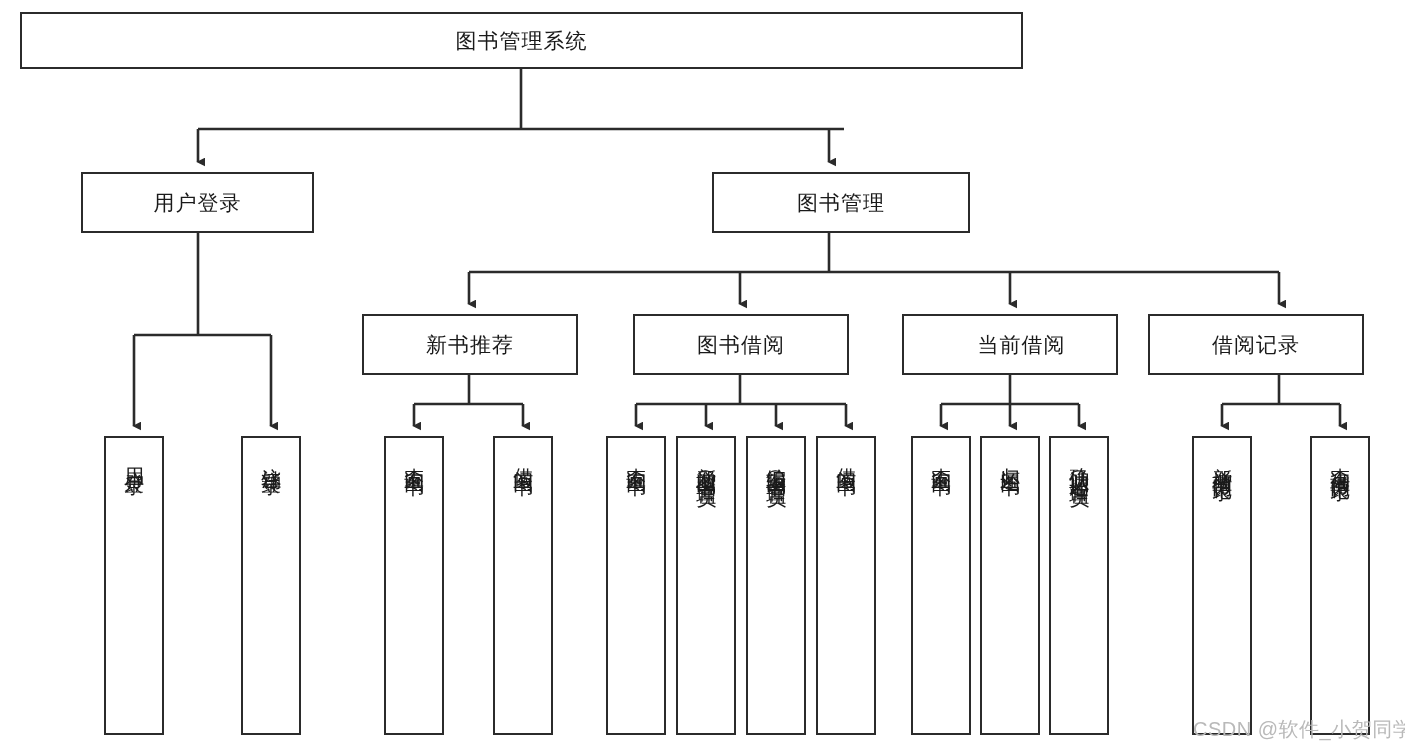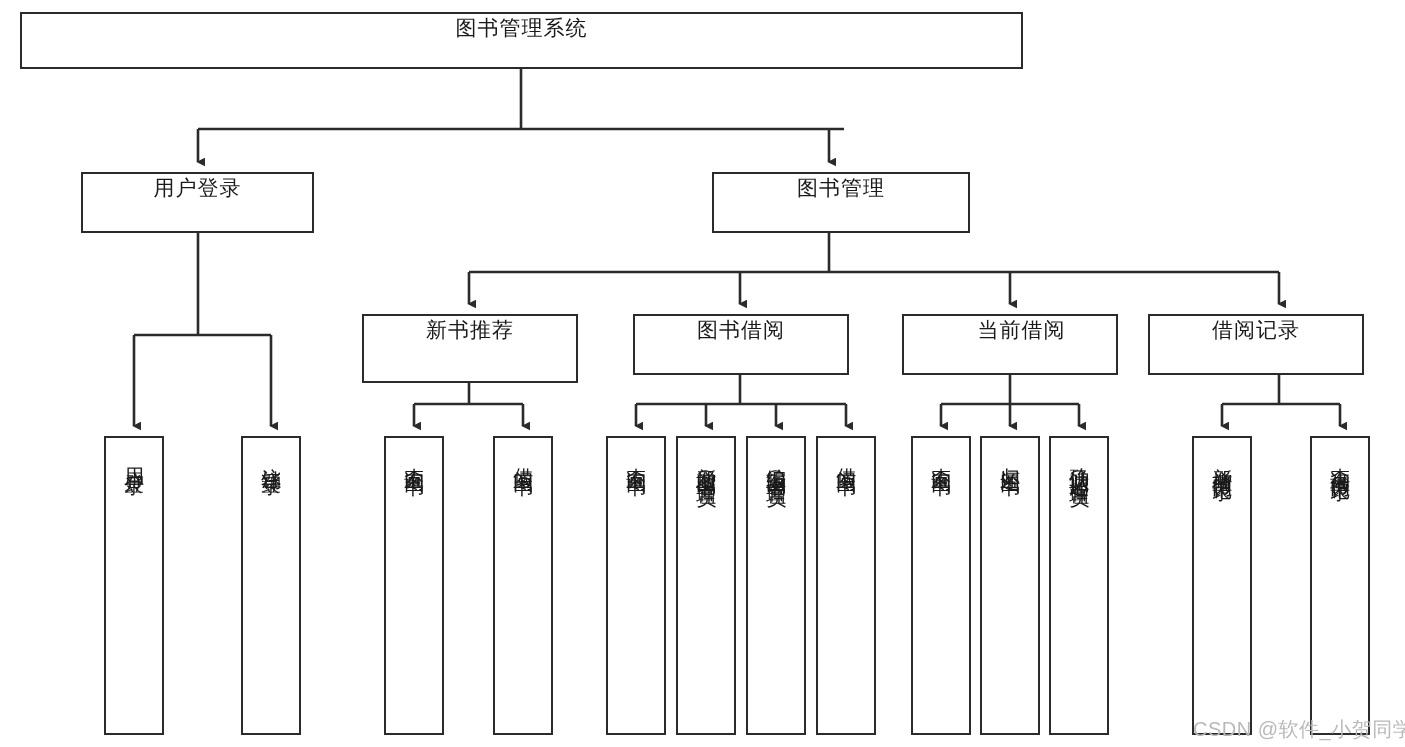--- a/index.html
+++ b/index.html
@@ -24,21 +24,21 @@
     width: 1405px;
     height: 747px;
     pointer-events: none;
   }
   .node {
     position: absolute;
     box-sizing: border-box;
     background: #ffffff;
     border: 2px solid #2b2b2b;
     display: flex;
-    align-items: flex-start;
+    align-items: center;
     justify-content: center;
     color: #1a1a1a;
   }
   .node.horiz {
     font-size: 21px;
     letter-spacing: 1px;
   }
   .node.vert {
     align-items: flex-start;
     justify-content: center;
@@ -123,21 +123,21 @@
     <span class="hlabel">图书管理系统</span>
   </div>
 
   <div class="node horiz" style="left:81px; top:172px; width:233px; height:61px;">
     <span class="hlabel">用户登录</span>
   </div>
   <div class="node horiz" style="left:712px; top:172px; width:258px; height:61px;">
     <span class="hlabel">图书管理</span>
   </div>
 
-  <div class="node horiz" style="left:362px; top:314px; width:216px; height:69px;">
+  <div class="node horiz" style="left:362px; top:314px; width:216px; height:61px;">
     <span class="hlabel">新书推荐</span>
   </div>
   <div class="node horiz" style="left:633px; top:314px; width:216px; height:61px;">
     <span class="hlabel">图书借阅</span>
   </div>
   <div class="node horiz" style="left:902px; top:314px; width:216px; height:61px;padding-left:23px;">
     <span class="hlabel">当前借阅</span>
   </div>
   <div class="node horiz" style="left:1148px; top:314px; width:216px; height:61px;">
     <span class="hlabel">借阅记录</span>

